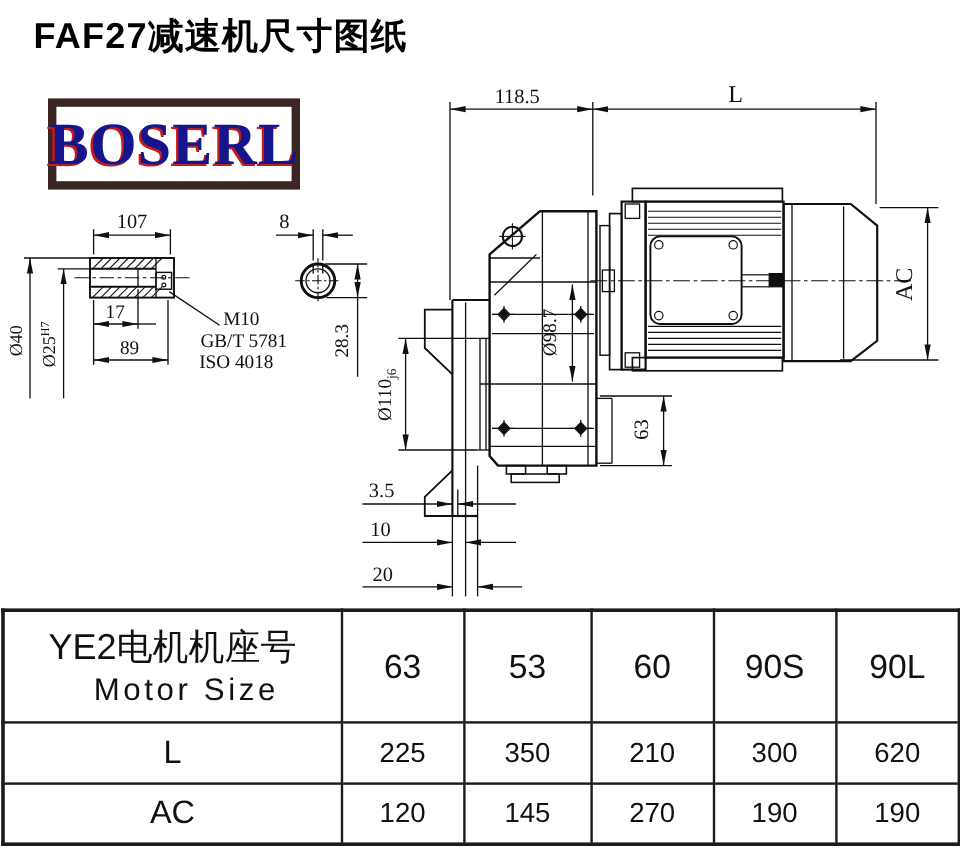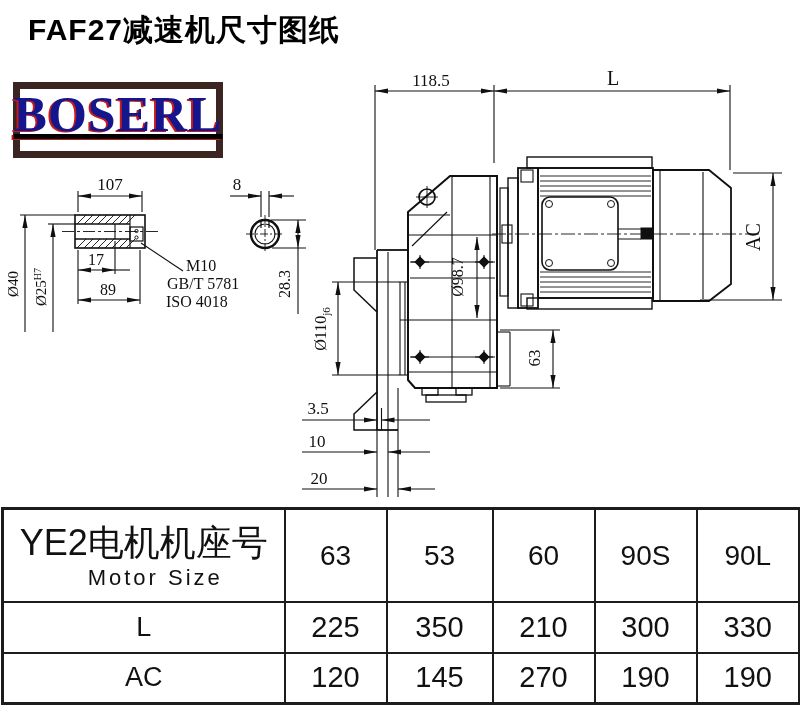--- a/index.html
+++ b/index.html
@@ -1,34 +1,34 @@
 <!DOCTYPE html>
 <html><head>
 <meta charset="utf-8">
 <style>
   html,body{margin:0;padding:0;background:#fff;}
   #stage{position:relative;width:800px;height:708px;background:#ffffff;overflow:hidden;
          font-family:"Liberation Sans",sans-serif;}
   #page-title{position:absolute;left:28px;top:10px;font-size:30px;font-weight:bold;
               color:#000;letter-spacing:1px;font-family:"Liberation Sans",sans-serif;}
-  #logo-box{position:absolute;left:13px;top:82px;width:196px;height:62px;background:#fff;
-            border:7px solid #3a2522;display:flex;justify-content:center;text-decoration:underline;}
+  #logo-box{position:absolute;left:40px;top:82px;width:196px;height:62px;background:#fff;
+            border:7px solid #3a2522;display:flex;align-items:center;justify-content:center;}
   #logo-text{font-family:"Liberation Serif",serif;font-weight:bold;font-size:50px;line-height:1;
              color:#15158d;text-shadow:-2px 1px 0 #c41b1b;letter-spacing:1px;}
   #drawing-svg{position:absolute;left:0;top:0;z-index:1;}
   
   #size-table{position:absolute;left:1px;top:507px;width:797px;height:198px;z-index:2;
               border-collapse:collapse;table-layout:fixed;background:#fff;}
   #size-table td{border:2px solid #1c1c1c;text-align:center;vertical-align:middle;
                  color:#111;padding:0;overflow:hidden;}
   #size-table{border:3px solid #1c1c1c;}
-  .hdr-cn{font-size:36px;line-height:1.25;}
-  .hdr-en{font-size:22px;letter-spacing:3px;line-height:1.2;margin-left:23px;}
+  .hdr-cn{font-size:30px;line-height:1.25;}
+  .hdr-en{font-size:26px;letter-spacing:3px;line-height:1.2;margin-left:23px;}
   .size-cell{font-size:28px;}
-  .val-cell{font-size:29px;border-radius:17px;}
+  .val-cell{font-size:23px;border-radius:17px;}
   .lab-cell{font-size:27px;}
   svg text{fill:#101010;font-family:"Liberation Serif",serif;}
 </style>
 </head>
 <body>
 
 <div id="stage">
 
   <div id="page-title">FAF27减速机尺寸图纸</div>
 
@@ -290,21 +290,21 @@
       <td class="size-cell">60</td>
       <td class="size-cell">90S</td>
       <td class="size-cell">90L</td>
     </tr>
     <tr style="height:40px">
       <td class="lab-cell">L</td>
       <td class="val-cell">225</td>
       <td class="val-cell">350</td>
       <td class="val-cell">210</td>
       <td class="val-cell">300</td>
-      <td class="val-cell">330</td>
+      <td class="val-cell">620</td>
     </tr>
     <tr style="height:40px">
       <td class="lab-cell">AC</td>
       <td class="val-cell">120</td>
       <td class="val-cell">145</td>
       <td class="val-cell">270</td>
       <td class="val-cell">190</td>
       <td class="val-cell">190</td>
     </tr>
   </tbody>

